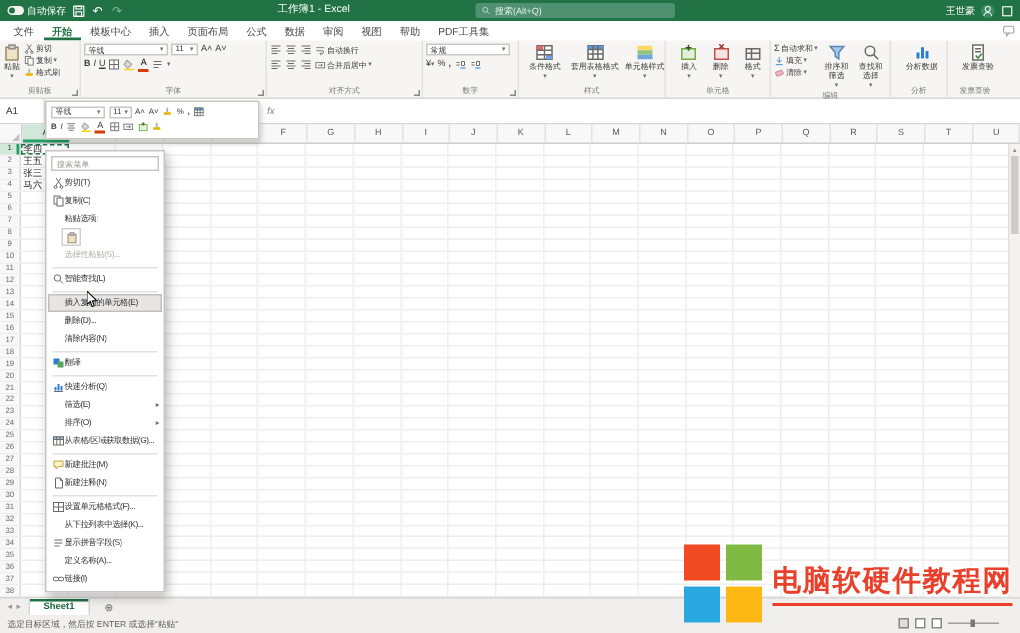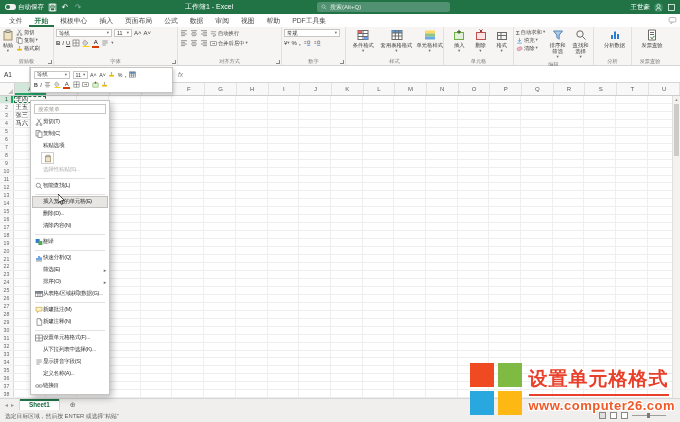--- a/index.html
+++ b/index.html
@@ -1745,16 +1745,15 @@
 </div>
 
 <div class="wm">
   <div class="wmlogo">
     <span class="sq" style="background:#f04a23"></span>
     <span class="sq" style="background:#7fbb42"></span>
     <span class="sq" style="background:#29a8e0"></span>
     <span class="sq" style="background:#fdb813"></span>
   </div>
   <div class="wmtext">
-    <span class="wmtitle">设置单元格格式</span>
-    <span class="wmurl">www.computer26.com</span>
+    <span class="wmtitle">电脑软硬件教程网</span>
   </div>
 </div>
 
 </body></html>

